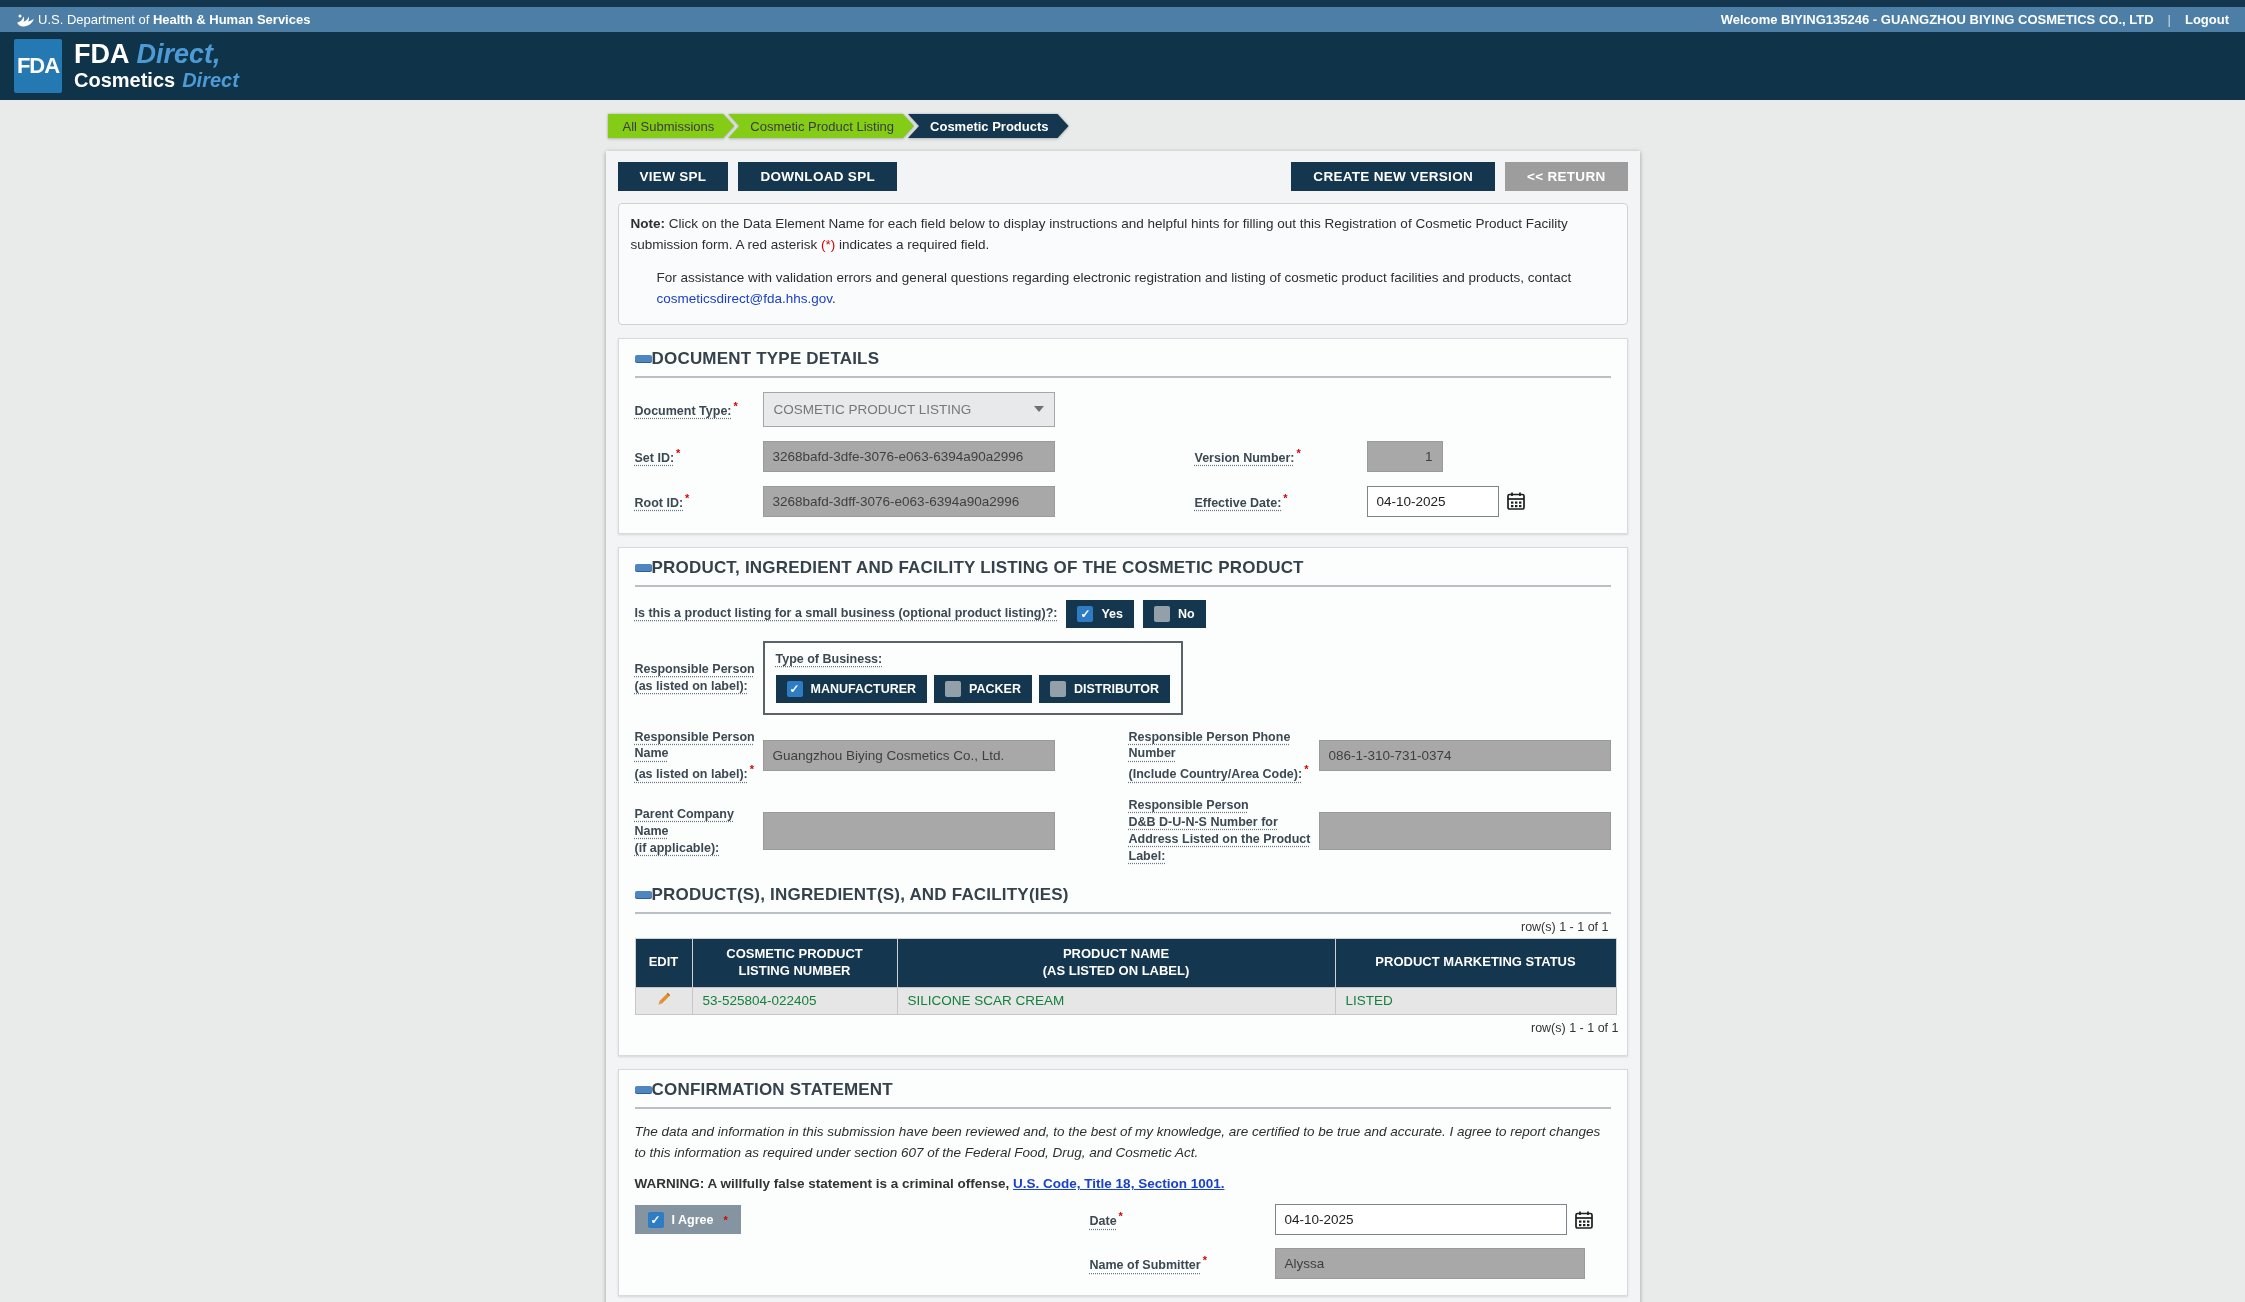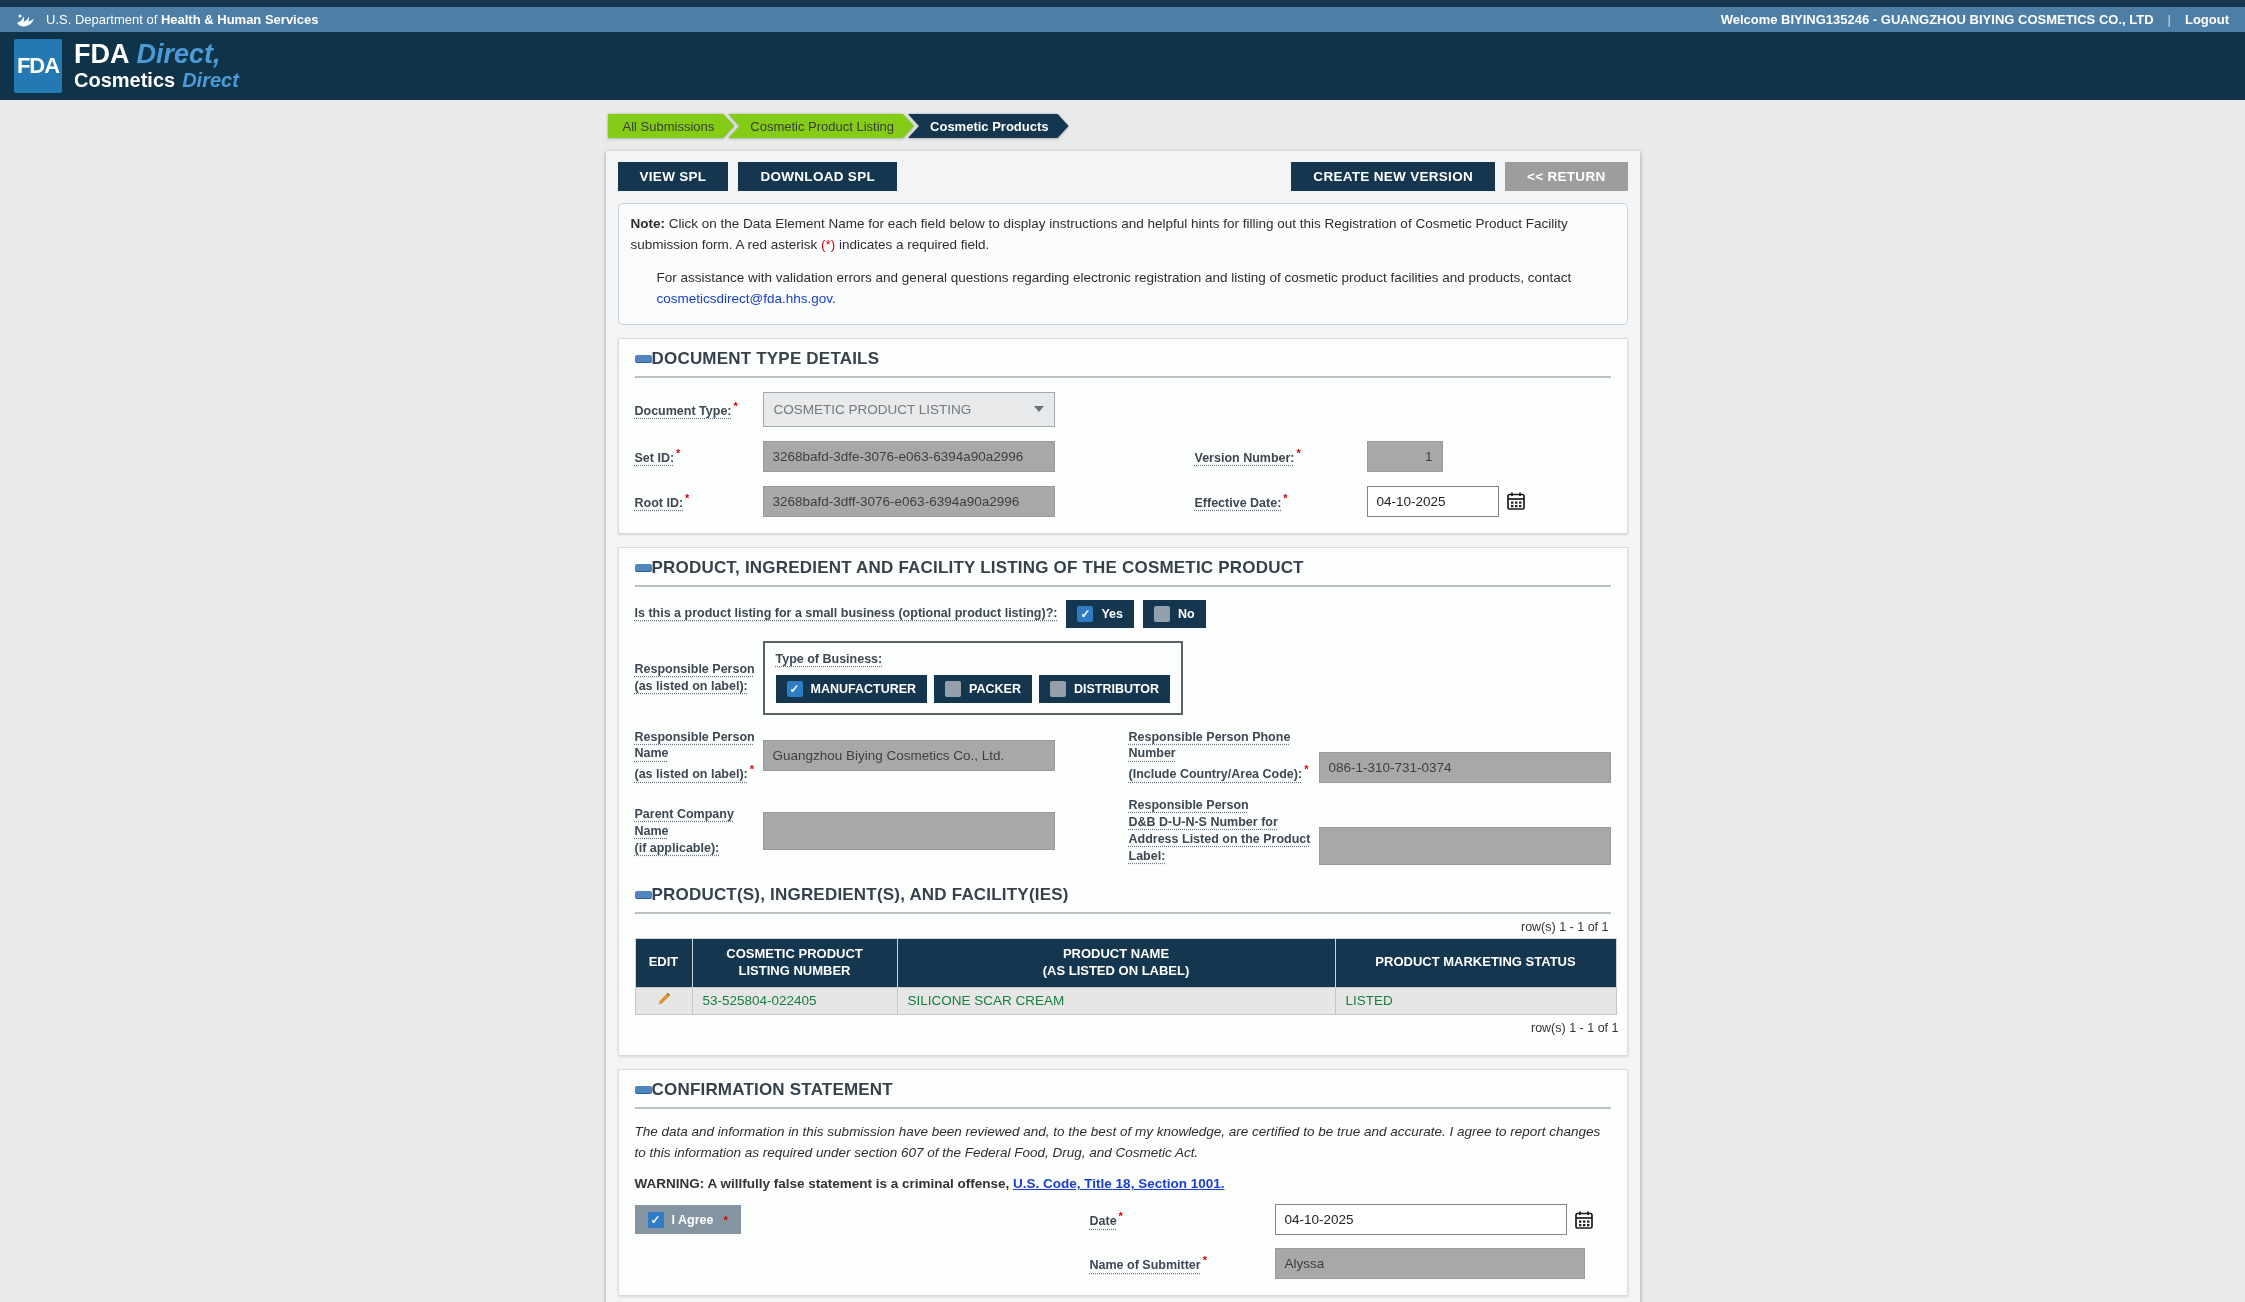--- a/index.html
+++ b/index.html
@@ -2,21 +2,21 @@
 <html><head>
 <meta charset="utf-8">
 <style>
   * { margin:0; padding:0; box-sizing:border-box; }
   html,body { width:2245px; height:1302px; overflow:hidden; }
   body { font-family:"Liberation Sans", sans-serif; background:#e9eaea; color:#333; }
 
   
   .topbar { height:32px; background:#4d7fa6; border-top:7px solid #14374f;
             display:flex; align-items:center; justify-content:space-between; padding:0 16px; color:#fff; }
-  .topbar-left { display:flex; align-items:center; gap:8px; font-size:13px; }
+  .topbar-left { display:flex; align-items:center; font-size:13px; }
   .topbar-right { display:flex; align-items:center; gap:14px; font-size:13px; font-weight:700; }
   .tb-divider { color:#cfdbe4; font-weight:400; }
   .eagle { width:22px; height:18px; }
 
   
   .brand { height:68px; background:#0f3349; display:flex; align-items:center; padding:0 14px; gap:12px; }
   .fda-logo-box { width:48px; height:54px; background:#2579b2; color:#fff; display:flex; align-items:center;
                   justify-content:center; font-size:22px; font-weight:700; letter-spacing:-1px; border-radius:2px; }
   .brand-line1 { font-size:27px; font-weight:800; color:#fff; line-height:1.05; }
   .brand-line1 .accent, .brand-line2 .accent { color:#4d9bd6; font-style:italic; font-weight:700; margin-left:7px; }
@@ -59,21 +59,21 @@
 
   .drow { display:flex; align-items:center; margin-top:14px; }
   .lab { font-size:12.5px; font-weight:700; color:#3c4852; line-height:1.35; }
   .lab .t { text-decoration:underline dotted #6c7880; text-underline-offset:3px; white-space:pre-line; }
   .req { color:#d80000; font-weight:700; font-size:11px; vertical-align:super; margin-left:2px; }
   .lab1 { width:128px; padding-right:6px; }
   .inp { height:31px; font-size:13.5px; display:flex; align-items:center; padding:0 9px; }
   .inp.gray { background:#a8a8a8; border:1px solid #9a9a9a; color:#3f3f3f; }
   .inp.white { background:#fff; border:1px solid #7f8488; color:#222; }
   .w290 { width:292px; }
-  .fright { margin-left:auto; display:flex; align-items:flex-end; }
+  .fright { margin-left:auto; display:flex; align-items:center; }
   .fright .lab { width:190px; padding-right:8px; }
   .fixedright { margin-left:140px; display:flex; align-items:center; }
   .fixedright .lab { width:172px; }
   .selectbox { width:292px; height:35px; background:#e7e9ea; border:1px solid #a2a7ab; color:#75797c;
                font-size:13.5px; display:flex; align-items:center; padding:0 10px; justify-content:space-between; }
   .chev { width:0; height:0; border-left:5px solid transparent; border-right:5px solid transparent;
           border-top:6px solid #6b7277; }
   .calbtn { background:none; border:none; cursor:pointer; margin-left:7px; display:flex; align-items:center; }
   .num { justify-content:flex-end; }
 

